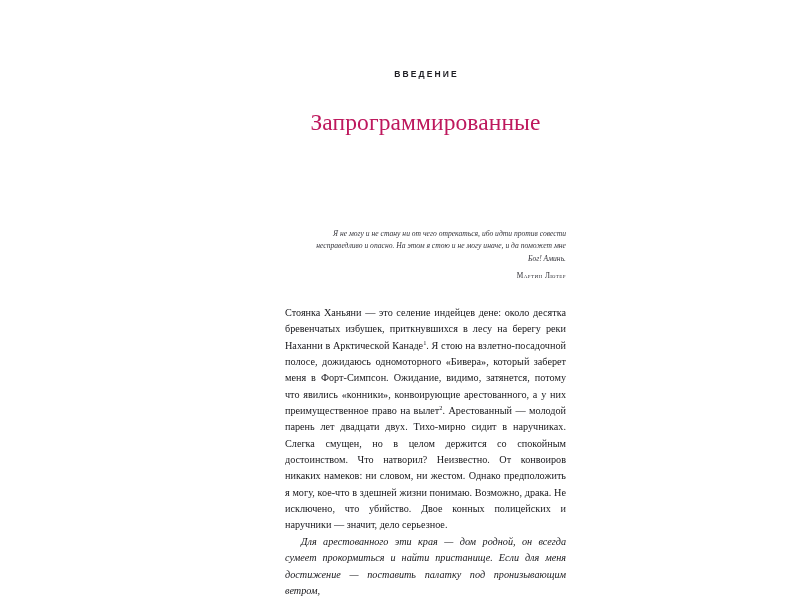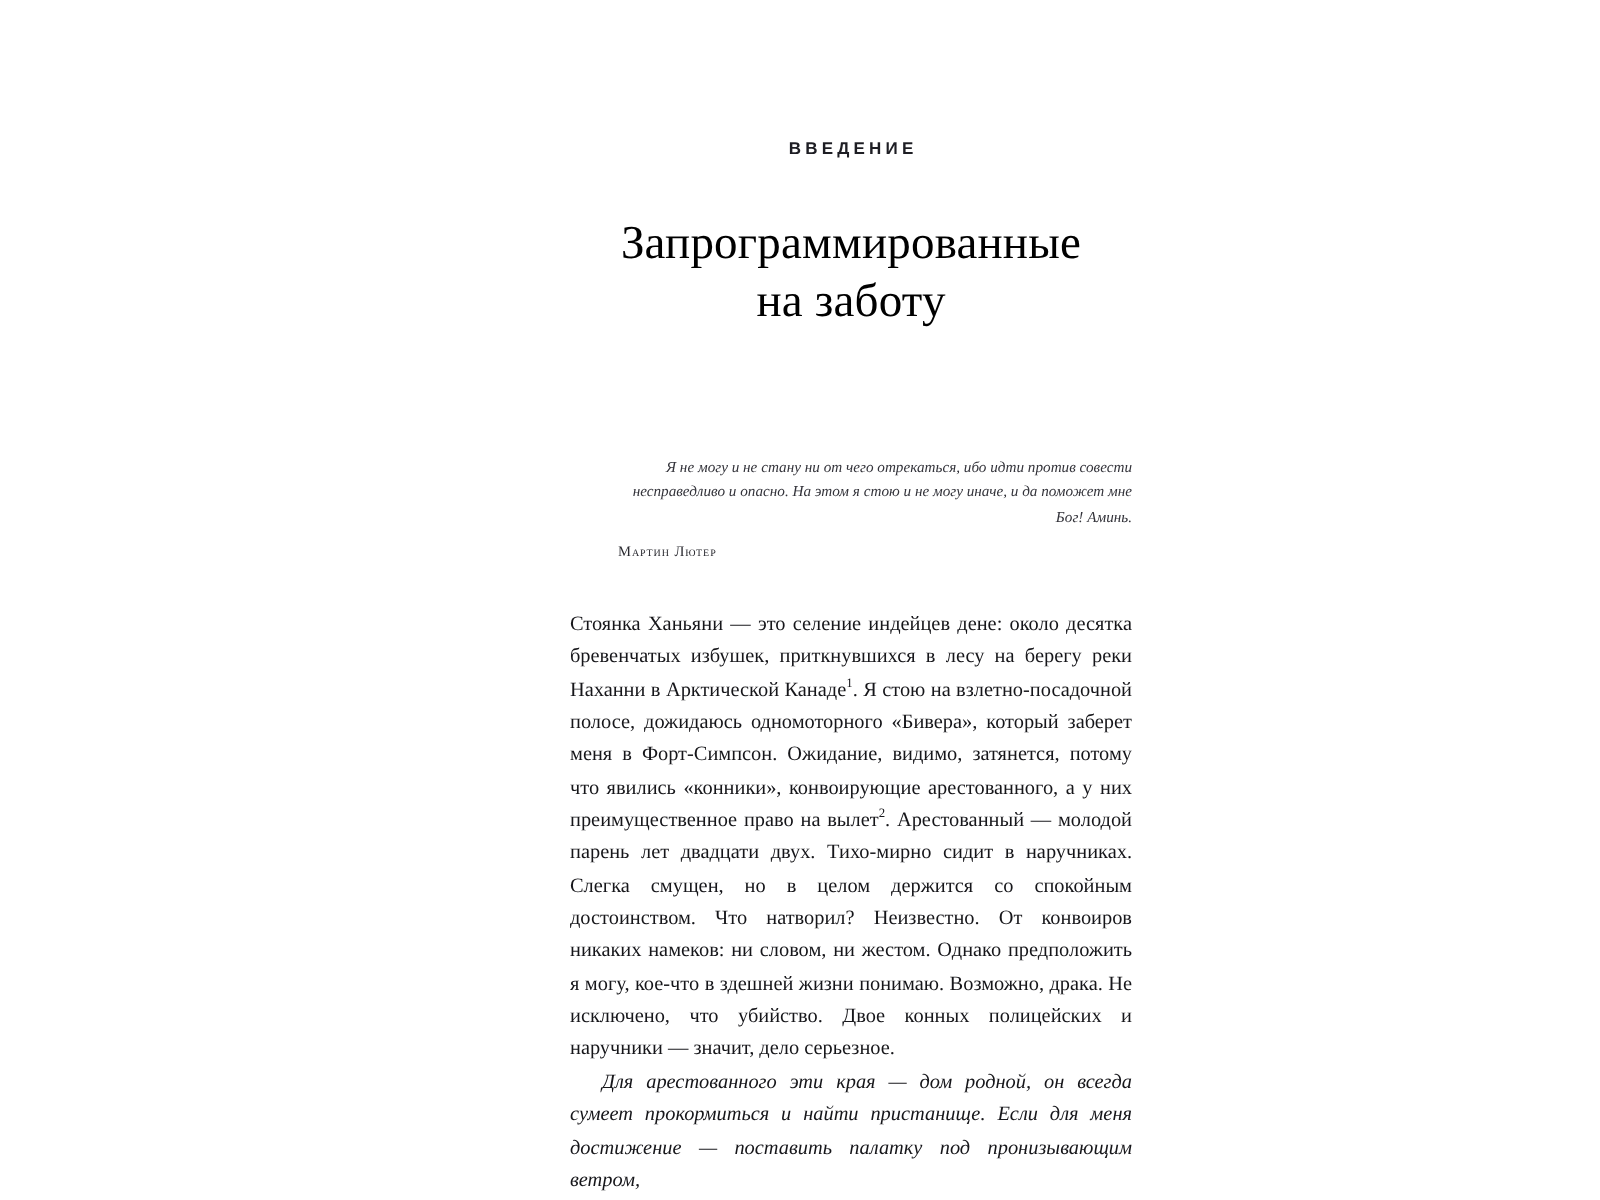--- a/index.html
+++ b/index.html
@@ -47,21 +47,21 @@
 
   
   .chapter-title {
     margin: 0;
     padding-top: 29px;
     text-align: center;
     font-family: "Liberation Serif", "DejaVu Serif", serif;
     font-weight: normal;
     font-size: 23.5px;
     line-height: 1.25;
-    color: #000000;
+    color: #be185d;
     letter-spacing: 0.1px;
   }
   .chapter-title .line {
     display: block;
     white-space: nowrap;
   }
 
   
   .epigraph {
     margin: 0;
@@ -74,20 +74,21 @@
   .epigraph-text {
     margin: 0;
     font-style: italic;
     font-size: 7.6px;
     line-height: 1.62;
     text-align: right;
     color: #33333a;
   }
   .epigraph-attribution {
     margin: 6px 0 0 0;
+    text-align: right;
     font-size: 7.3px;
     font-variant: small-caps;
     letter-spacing: 0.45px;
     color: #2a2a30;
     font-style: normal;
   }
 
   
   .body-copy {
     position: absolute;
@@ -117,21 +118,20 @@
 </head>
 <body style="background: rgb(255, 255, 255); color: rgb(22, 22, 26);">
 
 <div class="page" style="background: rgb(255, 255, 255); margin-left: 32px;">
   <div class="content">
 
     <div class="eyebrow">ВВЕДЕНИЕ</div>
 
     <h1 class="chapter-title">
       <span class="line">Запрограммированные</span>
-      <span class="line">на заботу</span>
     </h1>
 
     <blockquote class="epigraph">
       <p class="epigraph-text">Я не могу и не стану ни от чего отрекаться, ибо идти против совести несправедливо и опасно. На этом я стою и не могу иначе, и да поможет мне Бог! Аминь.</p>
       <p class="epigraph-attribution">Мартин Лютер</p>
     </blockquote>
 
     <div class="body-copy">
         <p><span>Стоянка Ханьяни — это селение индейцев дене: около десятка бревенчатых избушек, приткнувшихся в лесу на берегу реки Наханни в Арктической Канаде</span><sup>1</sup><span>. Я стою на взлетно-посадочной полосе, дожидаюсь одномоторного «Бивера», который заберет меня в Форт-Симпсон. Ожидание, видимо, затянется, потому что явились «конники», конвоирующие арестованного, а у них преимущественное право на вылет</span><sup>2</sup><span>. Арестованный — молодой парень лет двадцати двух. Тихо-мирно сидит в наручниках. Слегка смущен, но в целом держится со спокойным достоинством. Что натворил? Неизвестно. От конвоиров никаких намеков: ни словом, ни жестом. Однако предположить я могу, кое-что в здешней жизни понимаю. Возможно, драка. Не исключено, что убийство. Двое конных полицейских и наручники — значит, дело серьезное.</span></p>
         <p><span>Для арестованного эти края — дом родной, он всегда сумеет прокормиться и найти пристанище. Если для меня достижение — поставить палатку под пронизывающим ветром,</span></p>

